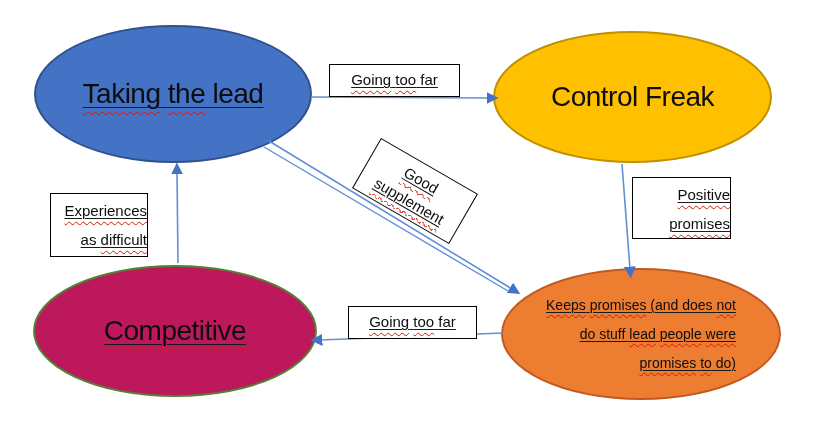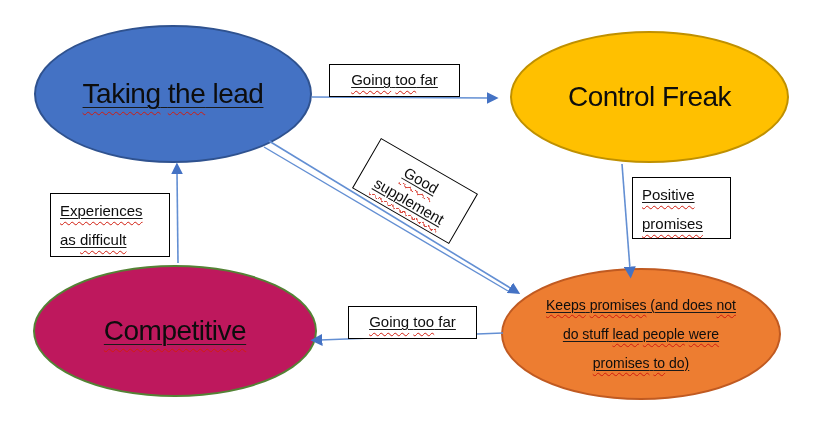--- a/index.html
+++ b/index.html
@@ -16,38 +16,38 @@
   .arrow-layer{position:absolute;left:0;top:0;z-index:2;pointer-events:none;}
   .lbox{
     position:absolute;background:#fff;border:1.5px solid #000;box-sizing:border-box;
     z-index:3;font-size:15px;color:#0d0d0d;
   }
   .lbox.center{text-align:center;line-height:29px;margin-top:8px;}
   .lbox.twoline{line-height:29px;padding:2px 0 8px 9px;}
   .lbox.rotated{transform:rotate(30deg);text-align:center;line-height:24px;padding-top:4px;}
   .ul{
     text-decoration-line:underline;text-decoration-thickness:1px;
-    text-decoration-color:#1a1a1a;text-underline-offset:0.16em;
+    text-decoration-color:#1a1a1a;text-underline-offset:0.16em;text-align:right;
   }
   .sq{
     text-decoration-line:underline;text-decoration-style:wavy;
     text-decoration-color:#d11c0e;text-decoration-thickness:1px;
     text-underline-offset:0.3em;
   }
 </style>
 </head>
 <body>
 
 <div class="canvas">
 
   <div class="ellipse" style="left: 34px; top: 25px; width: 278px; height: 138px; background: rgb(68, 114, 196); border-color: rgb(47, 82, 143);">
     <div class="node-label ul"><span class="sq">Taking</span> <span class="sq">the</span> lead</div>
   </div>
 
-  <div class="ellipse" style="left: 510px; top: 31px; width: 279px; height: 132px; background: rgb(255, 192, 0); border-color: rgb(191, 144, 0);">
+  <div class="ellipse" style="left: 493px; top: 31px; width: 279px; height: 132px; background: rgb(255, 192, 0); border-color: rgb(191, 144, 0);">
     <div class="node-label">Control Freak</div>
   </div>
 
   <div class="ellipse" style="left: 33px; top: 265px; width: 284px; height: 132px; background: #be185d; border-color: rgb(84, 130, 53);">
     <div class="node-label ul"><span class="sq">Competitive</span></div>
   </div>
 
   <div class="ellipse" style="left: 501px; top: 268px; width: 280px; height: 132px; background: rgb(237, 125, 49); border-color: rgb(192, 90, 33);">
     <div class="node-label small ul"><span class="sq">Keeps</span> <span class="sq">promises</span> (and does <span class="sq">not</span><br>do stuff <span class="sq">lead</span> <span class="sq">people</span> <span class="sq">were</span><br><span class="sq">promises</span> <span class="sq">to</span> do)</div>
   </div>
@@ -65,17 +65,17 @@
     <path d="M503 333 L320 340" stroke="#638fd3" stroke-width="1.6" fill="none" marker-end="url(#ah)"></path>
     <path d="M178 263 L177 172" stroke="#638fd3" stroke-width="1.6" fill="none" marker-end="url(#ah)"></path>
   </svg>
 
   <div class="lbox center ul" style="left:329px;top:56px;width:131px;height:33px;"><span class="sq">Going</span> <span class="sq">too</span> far</div>
 
   <div class="lbox rotated ul" style="left:359px;top:162px;width:112px;height:58px;"><span class="sq">Good</span><br><span class="sq">supplement</span></div>
 
   <div class="lbox twoline ul" style="left:632px;top:177px;width:99px;height:62px;"><span class="sq">Positive</span><br><span class="sq">promises</span></div>
 
-  <div class="lbox twoline ul" style="left:50px;top:193px;width:120px;height:64px;"><span class="sq">Experiences</span><br>as <span class="sq">difficult</span></div>
+  <div class="lbox twoline ul" style="left:50px;top:193px;width:98px;height:64px;"><span class="sq">Experiences</span><br>as <span class="sq">difficult</span></div>
 
   <div class="lbox center ul" style="left:348px;top:298px;width:129px;height:33px;"><span class="sq">Going</span> <span class="sq">too</span> far</div>
 
 </div>
 
 </body></html>

